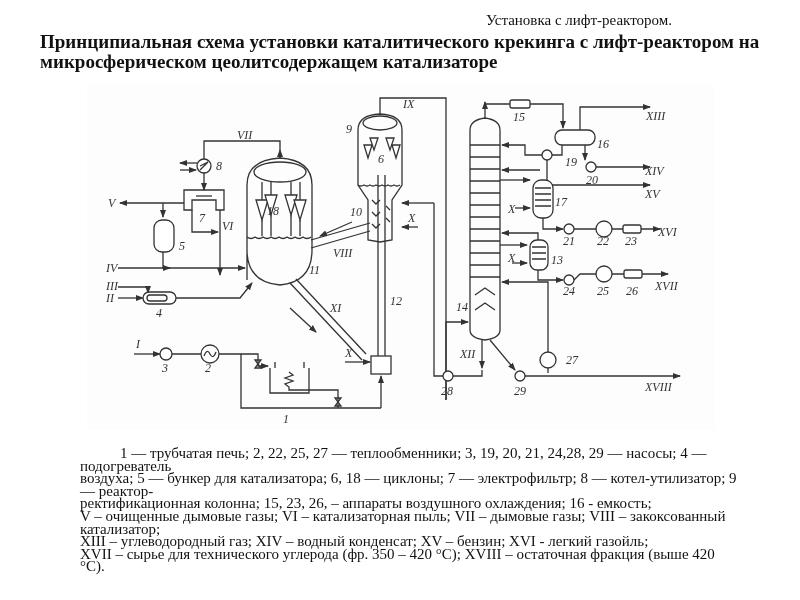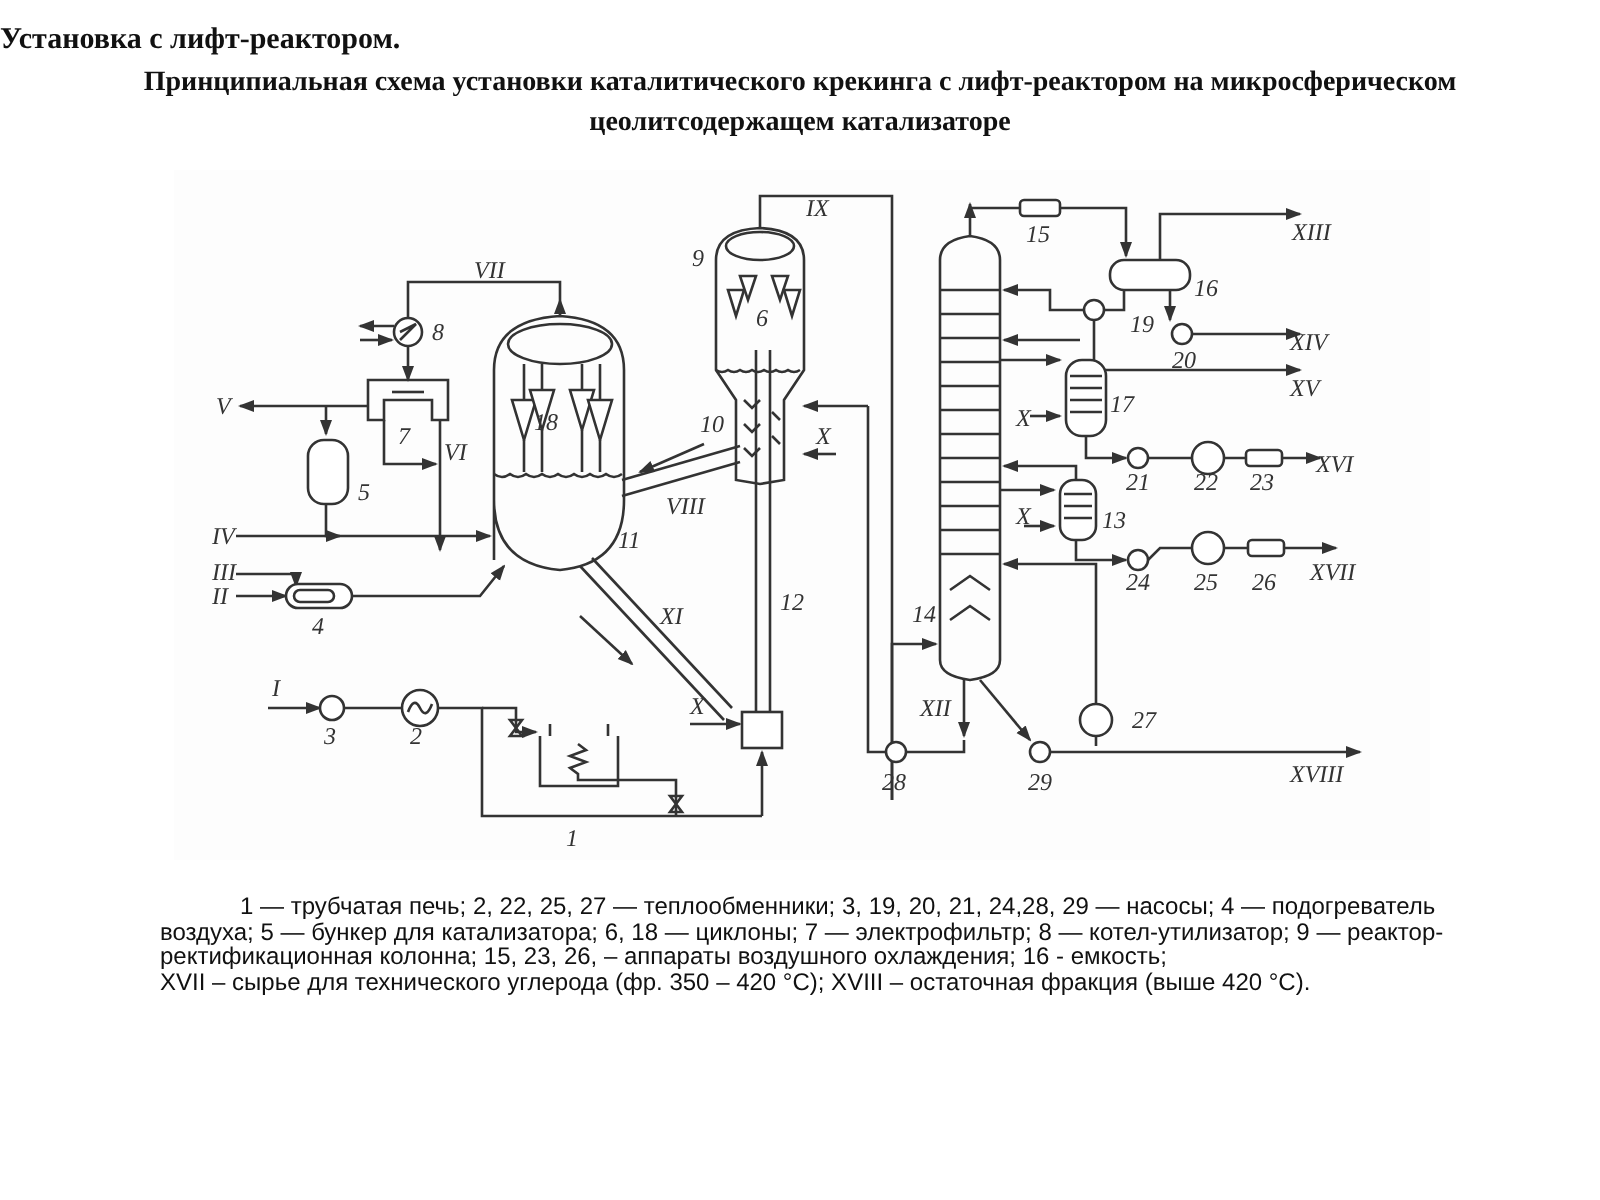--- a/index.html
+++ b/index.html
@@ -1,34 +1,34 @@
 <!DOCTYPE html>
 <html><head>
 <meta charset="utf-8">
 <style>
   html, body { margin: 0; padding: 0; background: #ffffff; }
   body { width: 800px; height: 600px; position: relative; overflow: hidden; }
   .title1 {
-    position: absolute; left: 0; top: 12px; width: 672px; text-align: left;
-    font-family: "Liberation Serif", serif; font-weight: bold; font-size: 15px; color: #111;
+    position: absolute; left: 0; top: 12px; width: 672px; text-align: right;
+    font-family: "Liberation Serif", serif; font-weight: normal; font-size: 15px; color: #111;
   }
   .title2 {
-    position: absolute; left: 40px; top: 32px; width: 720px; text-align: center;
-    font-family: "Liberation Serif", serif; font-weight: bold; font-size: 14px; line-height: 20px; color: #111;
+    position: absolute; left: 40px; top: 32px; width: 720px; text-align: left;
+    font-family: "Liberation Serif", serif; font-weight: bold; font-size: 19px; line-height: 20px; color: #111;
   }
   .diagram-bg {
     position: absolute; left: 87px; top: 85px; width: 628px; height: 345px; background: #fdfdfd;
   }
   svg.diagram { position: absolute; left: 0; top: 0; width: 800px; height: 440px; }
   svg.diagram .ln { stroke: #333; stroke-width: 1.3; fill: none; }
   svg.diagram .fl { stroke: #333; stroke-width: 1.3; fill: #fff; }
   svg.diagram text { font-family: "Liberation Serif", serif; font-style: italic; font-size: 12px; fill: #333; }
   .legend {
     position: absolute; left: 80px; top: 447px; width: 660px;
-    font-family: Liberation Sans, sans-serif; font-size: 12px; line-height: 12.6px; color: #111;
+    font-family: Liberation Serif, serif; font-size: 15px; line-height: 12.6px; color: #111;
   }
   .legend p { margin: 0; }
   .indent { text-indent: 40px; }
 </style>
 </head>
 <body>
 
 <div class="title1">Установка с лифт-реактором.</div>
 <div class="title2">Принципиальная схема установки каталитического крекинга с лифт-реактором на микросферическом цеолитсодержащем катализаторе</div>
 
@@ -228,14 +228,16 @@
   <text x="645" y="198">XV</text>
   <text x="658" y="236">XVI</text>
   <text x="655" y="290">XVII</text>
   <text x="645" y="391">XVIII</text>
 </svg>
 
 <div class="legend">
   <p class="indent">1 — трубчатая печь; 2, 22, 25, 27 — теплообменники; 3, 19, 20, 21, 24,28, 29  — насосы; 4 — подогреватель</p>
   <p>воздуха; 5 — бункер для катализатора;  6, 18 — циклоны; 7 — электрофильтр; 8 — котел-утилизатор; 9 — реактор-</p>
   <p>ректификационная колонна; 15, 23, 26,  – аппараты воздушного охлаждения; 16 - емкость;</p>
+  <p>V – очищенные дымовые газы; VI – катализаторная пыль; VII – дымовые газы; VIII – закоксованный катализатор;</p>
+  <p>XIII – углеводородный газ; XIV – водный конденсат; XV – бензин; XVI - легкий газойль;</p>
   <p>XVII – сырье для технического углерода (фр. 350 – 420 °С); XVIII – остаточная фракция (выше 420 °С).</p>
 </div>
 
 </body></html>

